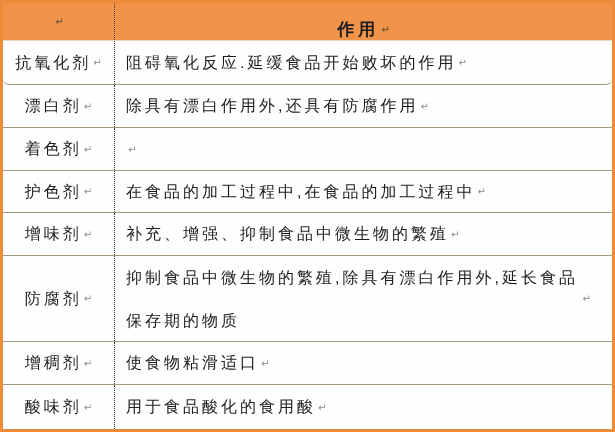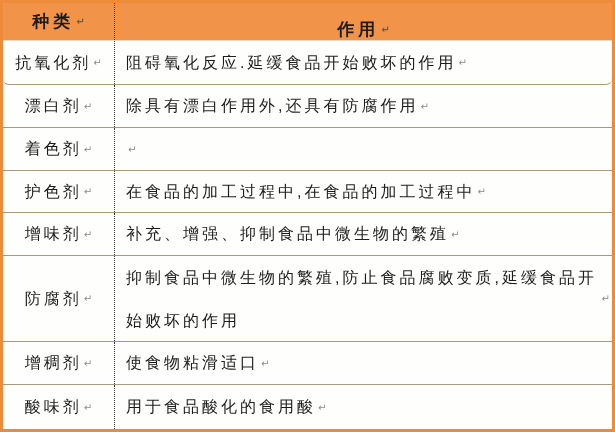--- a/index.html
+++ b/index.html
@@ -49,21 +49,21 @@
     width: 112px;
     flex: 0 0 112px;
     justify-content: center;
     border-right: 1px dotted #3A3A3A;
     text-align: center;
     padding: 0 2px;
   }
   .effect-cell {
     flex: 1 1 auto;
     justify-content: flex-start;
-    padding: 0 2px 0 11px;
+    padding: 0 21px 0 11px;
   }
   .tall .effect-cell { line-height: 43px; }
   .header-row .cell {
     font-weight: bold;
     font-size: 17px;
     letter-spacing: 4px;
   }
   .header-row .effect-cell { justify-content: center; padding: 0; margin-top: 16px; }
   .mark {
     font-size: 10px;
@@ -77,21 +77,20 @@
   .header-row .mark { color: #7A5A38; }
   .effect-text { display: inline; }
 </style>
 </head>
 <body>
 
 <div class="table-wrap">
 
   <div class="row header-row">
     <div class="cell type-cell">
-      <span>种类</span>
       <span class="mark">↵</span>
     </div>
     <div class="cell effect-cell">
       <span>作用</span>
       <span class="mark">↵</span>
     </div>
   </div>
 
   <div class="row h44">
     <div class="cell type-cell">
@@ -146,21 +145,21 @@
       <span class="mark">↵</span>
     </div>
   </div>
 
   <div class="row tall">
     <div class="cell type-cell">
       <span>防腐剂</span>
       <span class="mark">↵</span>
     </div>
     <div class="cell effect-cell">
-      <span class="effect-text">抑制食品中微生物的繁殖,防止食品腐败变质,延缓食品开始败坏的作用</span>
+      <span class="effect-text">抑制食品中微生物的繁殖,除具有漂白作用外,延长食品保存期的物质</span>
       <span class="mark">↵</span>
     </div>
   </div>
 
   <div class="row">
     <div class="cell type-cell">
       <span>增稠剂</span>
       <span class="mark">↵</span>
     </div>
     <div class="cell effect-cell">

